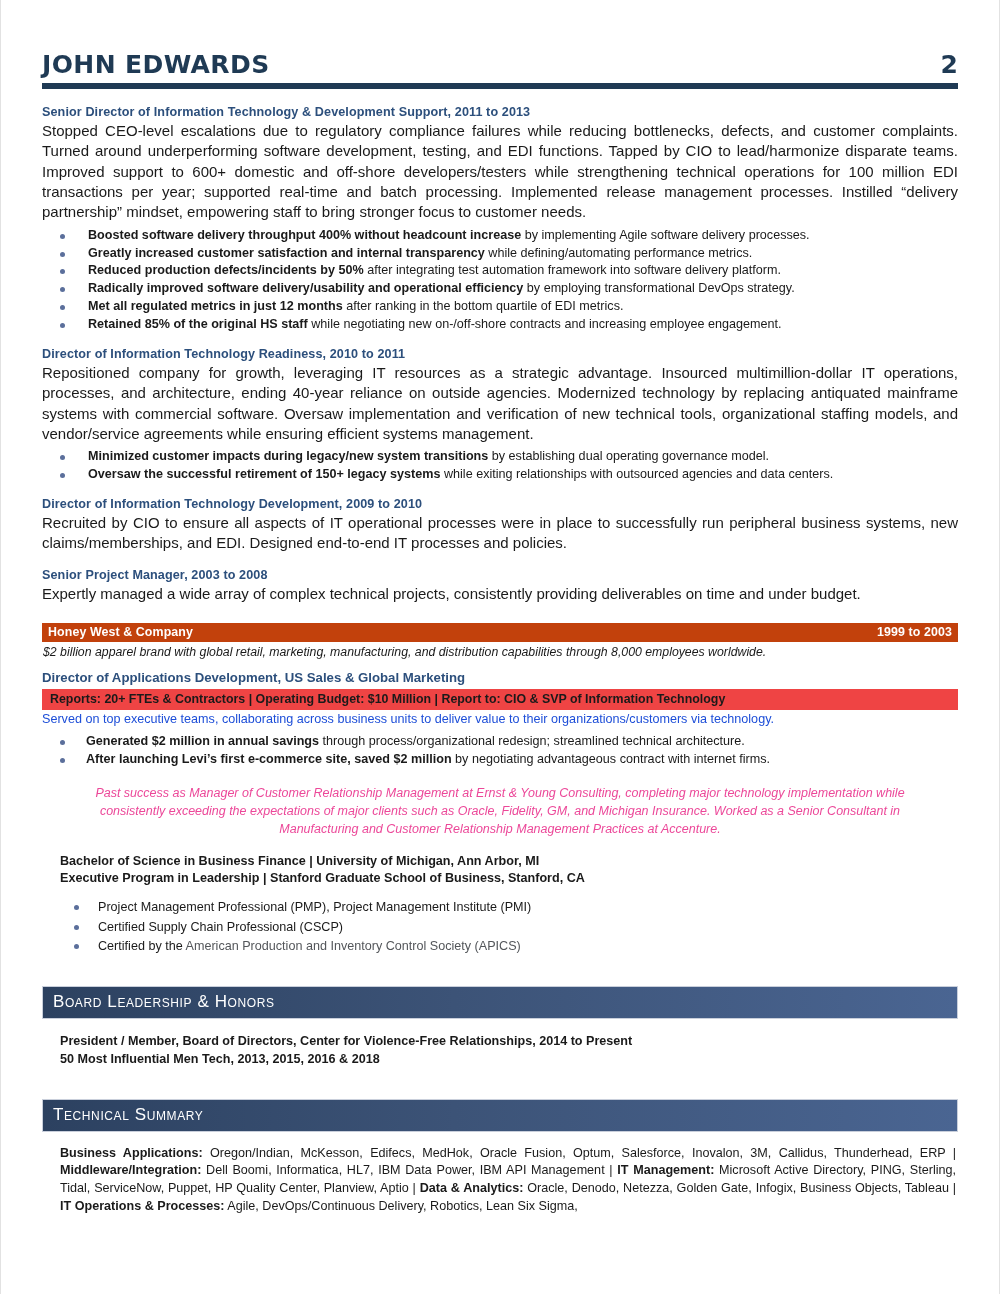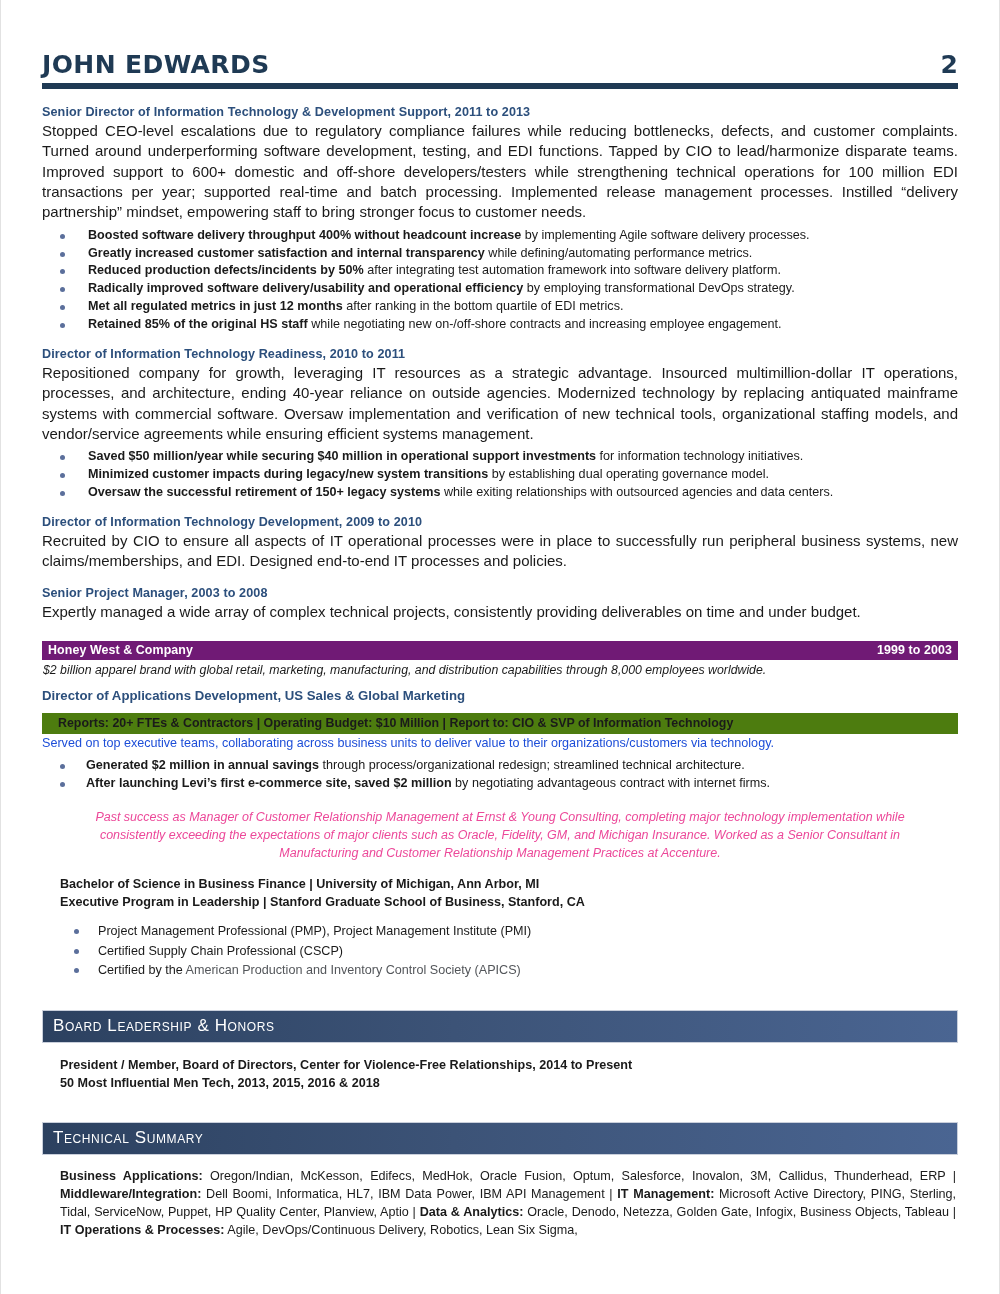--- a/index.html
+++ b/index.html
@@ -105,21 +105,21 @@
   ul.bullets li b, .bold { font-weight: bold; }
 
   .spacer-sm { height: 12px; }
   .spacer-md { height: 18px; }
 
   
   .company-bar {
     display: flex;
     justify-content: space-between;
     align-items: center;
-    background: #701a75;
+    background: #c2410c;
     color: #ffffff;
     font-size: 12.4px;
     font-weight: bold;
     padding: 2px 6px 3px 6px;
     box-sizing: border-box;
     letter-spacing: 0.1px;
   }
   .company-tagline {
     font-size: 12.3px;
     font-style: italic;
@@ -127,29 +127,29 @@
     padding-top: 2px;
     padding-left: 1px;
     line-height: 1.35;
   }
 
   .role-heading {
     font-size: 13.2px;
     font-weight: bold;
     color: #2c4f7c;
     margin-top: 9px;
-    margin-bottom: 9px;
+    margin-bottom: 3px;
     line-height: 1.25;
   }
   .reports-bar {
-    background: #4d7c0f;
+    background: #ef4444;
     font-size: 12.4px;
     font-weight: bold;
     color: #1a1a1a;
-    padding: 2px 4px 3px 16px;
+    padding: 2px 4px 3px 8px;
     line-height: 1.3;
     box-sizing: border-box;
   }
   .plain-line {
     font-size: 12.6px;
     line-height: 1.4;
     color: #1d4ed8;
     padding-top: 1px;
   }
 
@@ -243,21 +243,20 @@
           <li><b>Retained 85% of the original HS staff</b><span> while negotiating new on-/off-shore contracts and increasing employee engagement.</span></li>
         </ul>
     </div>
 
     <div class="spacer-sm"></div>
 
     <div>
       <div class="job-title">Director of Information Technology Readiness, 2010 to 2011</div>
       <p class="job-summary">Repositioned company for growth, leveraging IT resources as a strategic advantage. Insourced multimillion-dollar IT operations, processes, and architecture, ending 40-year reliance on outside agencies. Modernized technology by replacing antiquated mainframe systems with commercial software. Oversaw implementation and verification of new technical tools, organizational staffing models, and vendor/service agreements while ensuring efficient systems management.</p>
       <ul class="bullets" id="j1">
-          <li><b>Saved $50 million/year while securing $40 million in operational support investments</b><span> for information technology initiatives.</span></li>
           <li><b>Minimized customer impacts during legacy/new system transitions</b><span> by establishing dual operating governance model.</span></li>
           <li><b>Oversaw the successful retirement of 150+ legacy systems</b><span> while exiting relationships with outsourced agencies and data centers.</span></li>
         </ul>
     </div>
 
     <div class="spacer-sm"></div>
 
     <div>
       <div class="job-title">Director of Information Technology Development, 2009 to 2010</div>
       <p class="job-summary">Recruited by CIO to ensure all aspects of IT operational processes were in place to successfully run peripheral business systems, new claims/memberships, and EDI. Designed end-to-end IT processes and policies.</p>

